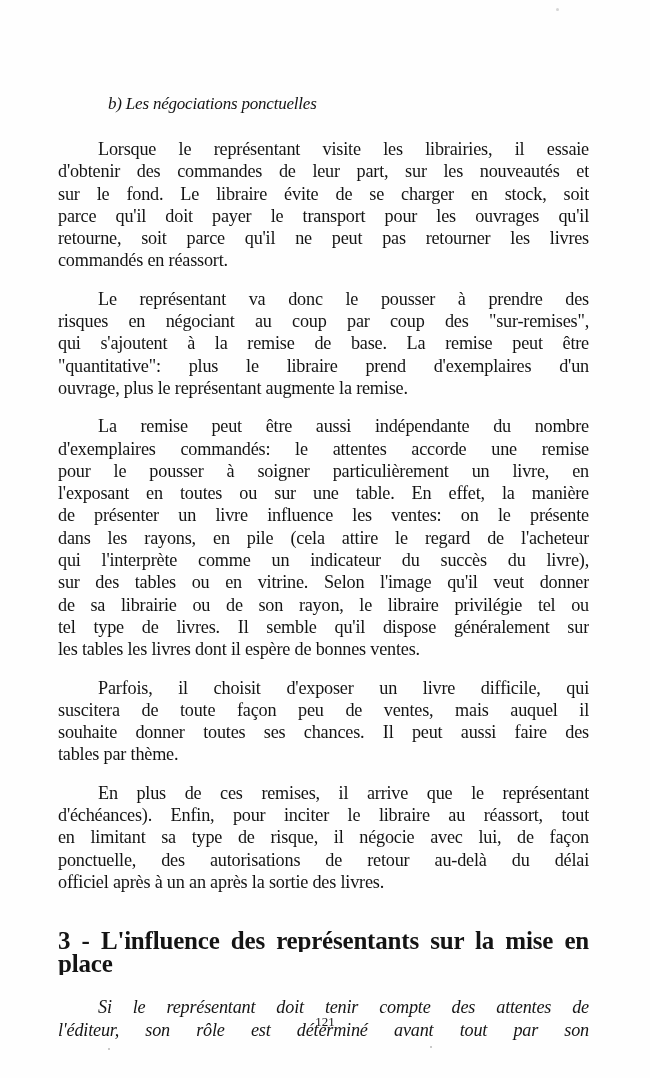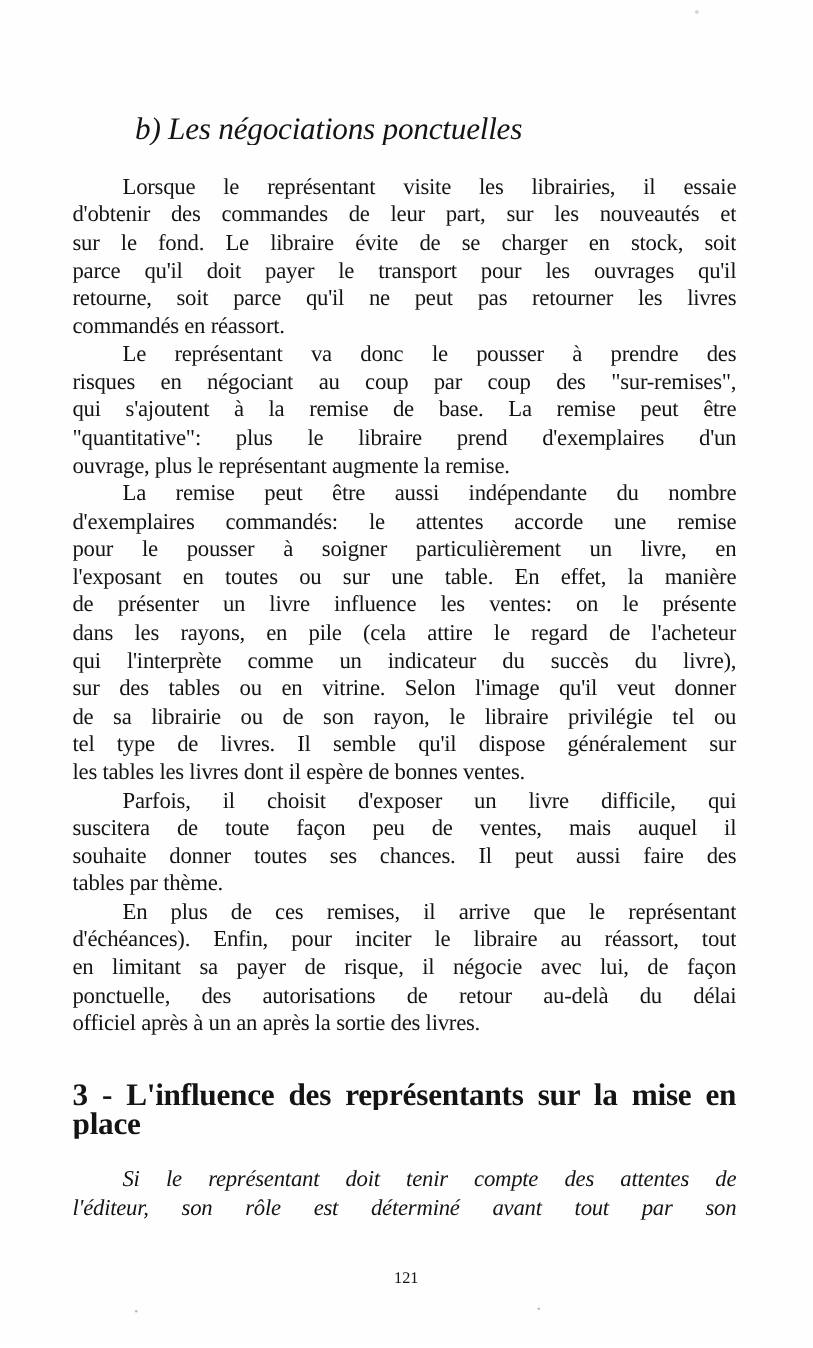--- a/index.html
+++ b/index.html
@@ -23,27 +23,27 @@
     width: 531px;
   }
   .line {
     overflow: hidden;
     letter-spacing: -0.2px;
     white-space: normal;
   }
   
   .j { text-align: justify; }
   .j::after { content: ""; display: inline-block; width: 100%; height: 0; }
-  .ind { text-indent: 40px; }
+  .ind { text-indent: 40px; margin-top: 16px; }
 
   .block.subheading {
     margin-top: 92px;
     margin-bottom: 22px;
     font-style: italic;
-    font-size: 25px;
+    font-size: 17px;
   }
   .block.subheading .line {
     height: 24px;
     line-height: 24px;
     padding-left: 50px;
   }
   .block.para { font-size: 18.2px; }
   .block.para .line {
     height: 22.3px;
     line-height: 22.3px;
@@ -115,21 +115,21 @@
       </div>
       <div class="block para">
         <div class="line j ind">Parfois, il choisit d'exposer un livre difficile, qui</div>
         <div class="line j">suscitera de toute façon peu de ventes, mais auquel il</div>
         <div class="line j">souhaite donner toutes ses chances. Il peut aussi faire des</div>
         <div class="line">tables par thème.</div>
       </div>
       <div class="block para">
         <div class="line j ind">En plus de ces remises, il arrive que le représentant</div>
         <div class="line j">d'échéances). Enfin, pour inciter le libraire au réassort, tout</div>
-        <div class="line j">en limitant sa payer de risque, il négocie avec lui, de façon</div>
+        <div class="line j">en limitant sa type de risque, il négocie avec lui, de façon</div>
         <div class="line j">ponctuelle, des autorisations de retour au-delà du délai</div>
         <div class="line">officiel après à un an après la sortie des livres.</div>
       </div>
       <div class="block heading3">
         <div class="line j">3 - L'influence des représentants sur la mise en</div>
         <div class="line">place</div>
       </div>
       <div class="block para gap-before">
         <div class="line j ind">Si le représentant doit tenir compte des attentes de</div>
         <div class="line j">l'éditeur, son rôle est déterminé avant tout par son</div>

